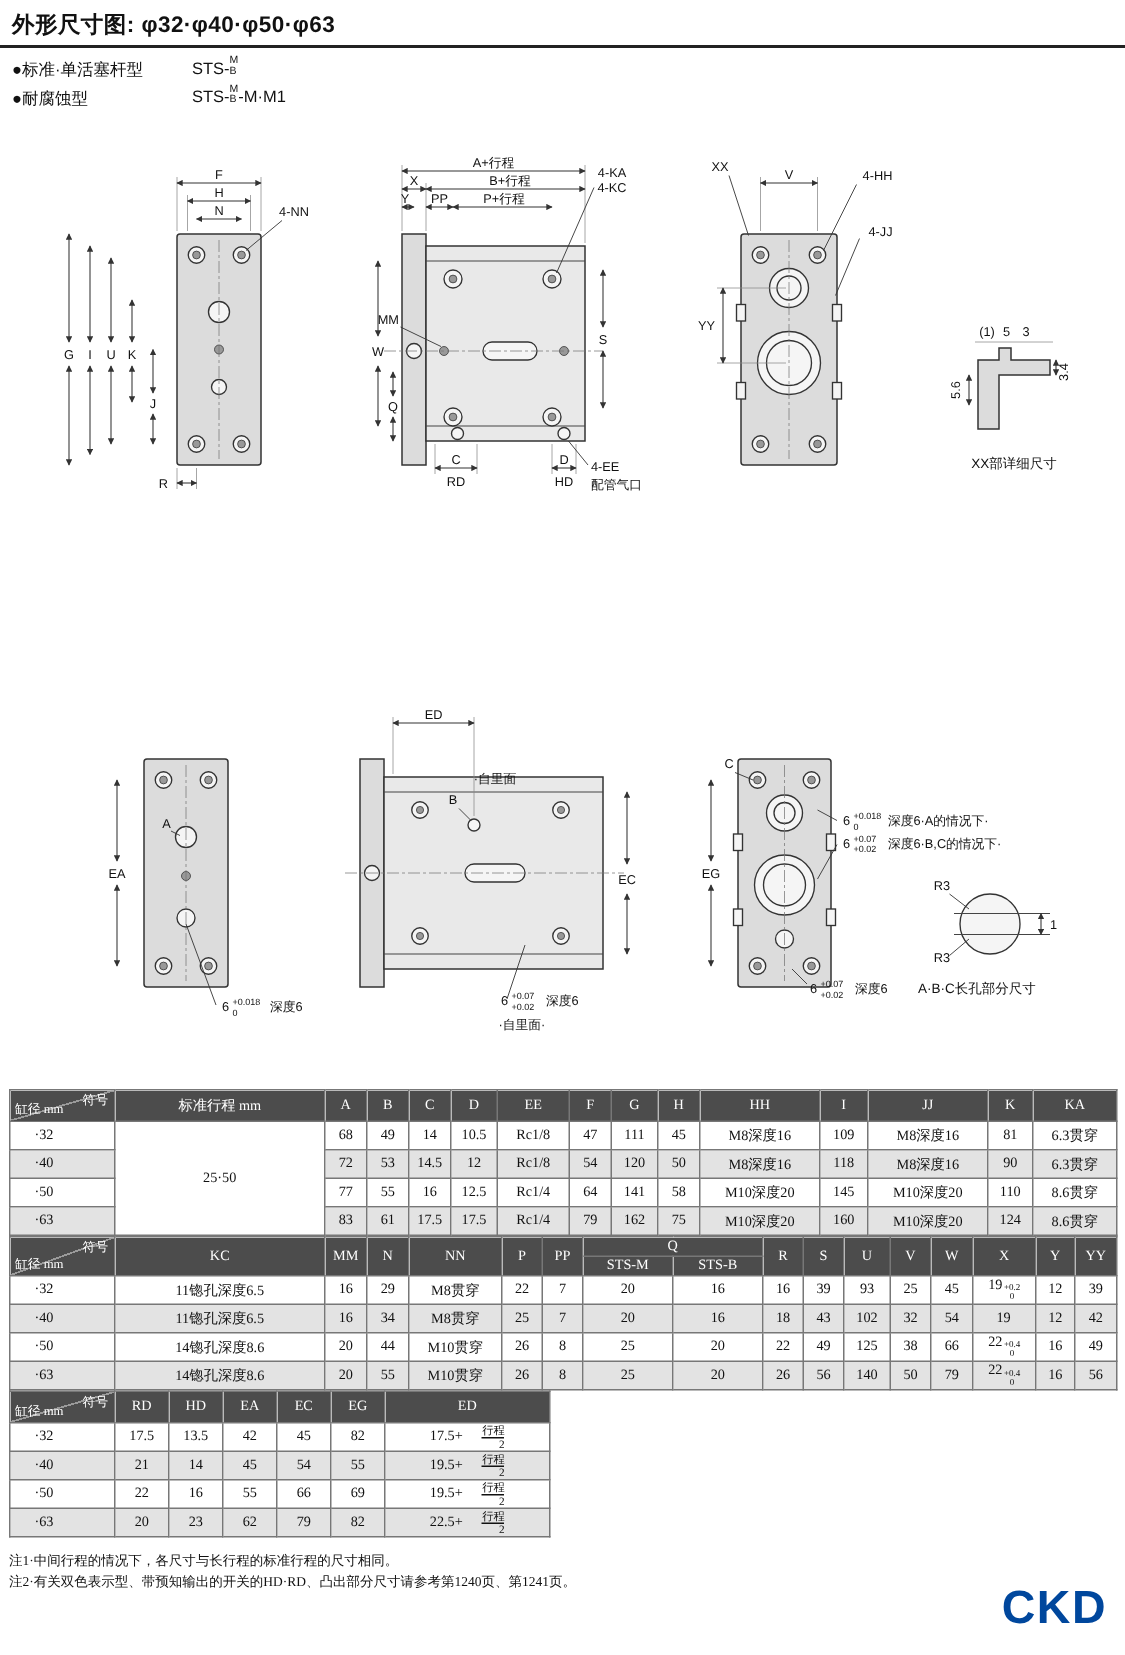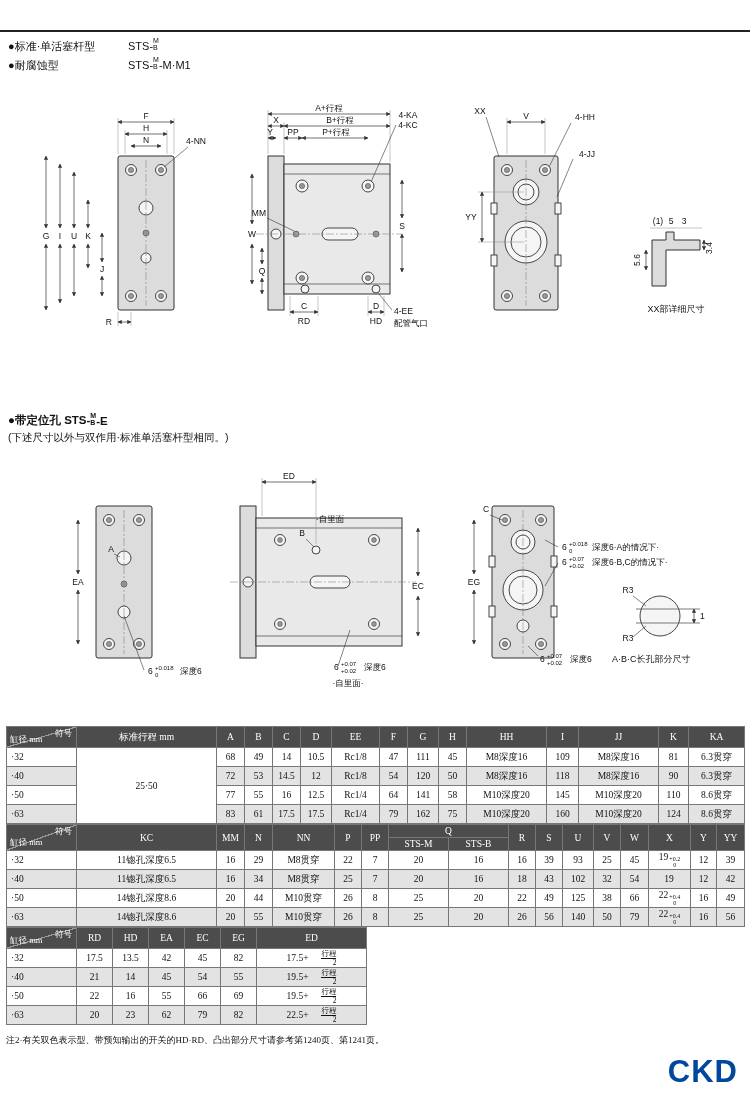--- a/index.html
+++ b/index.html
@@ -36,40 +36,41 @@
 .t{width:738px;font-size:9.5px;}
 .t3{width:360px;}
 .t th,.t td{border:1px solid #777;text-align:center;padding:0 2px;overflow:hidden;white-space:nowrap;}
 .t thead th{background:#4c4c4c;color:#fff;font-weight:normal;font-size:9.5px;}
 .t tbody td{height:19px;}
 .t1 thead th{height:21px;}
 .t2 thead th{height:13px;}
 .t3 thead th{height:21px;}
 .t tr.norm td{background:#fff;}
 .t tr.alt td{background:#e3e3e3;}
-.t td.bore{background:#c9c9c9;text-align:left;padding-left:4px;}
+.t td.bore{background:#c9c9c9;text-align:left;padding-left:16px;}
 .t td.stroke{background:#fff;}
 .corner{position:relative;}
 .corner::after{content:"";position:absolute;inset:0;background:linear-gradient(to bottom right,transparent calc(50% - .6px),#9a9a9a calc(50% - .6px),#9a9a9a calc(50% + .6px),transparent calc(50% + .6px));}
 .corner .ct{position:absolute;top:1px;right:4px;font-size:8.5px;z-index:1;}
 .corner .cb{position:absolute;bottom:1px;left:3px;font-size:8.5px;z-index:1;}
 .tol{display:inline-flex;flex-direction:column;font-size:6px;line-height:5.5px;vertical-align:-1px;margin-left:1px;}
 .tol i{font-style:normal;}
 .edwrap{display:inline-flex;align-items:center;justify-content:center;text-align:right;}
 .frac{display:inline-flex;flex-direction:column;font-size:7.5px;line-height:8px;margin-left:13px;}
 .frac i{font-style:normal;}
 .frac i.num{border-bottom:1px solid #111;}
 .notes{margin-top:8px;font-size:9px;line-height:14px;}
 .logo{position:absolute;top:1054px;right:12px;font-size:31px;font-weight:bold;letter-spacing:1px;color:#00479d;}
 </style>
 </head>
 <body>
 
 <div class="page">
 
+  <div class="page-title">外形尺寸图: φ32·φ40·φ50·φ63</div>
   <div class="title-rule"></div>
 
   <div class="bullets">
     <div class="bullet-row">
       <span class="bullet-label">●标准·单活塞杆型</span>
       <span class="code">
           <span>STS-</span>
           <span class="stack">
             <i>M</i>
             <i>B</i>
@@ -249,31 +250,20 @@
       <text x="671" y="124" text-anchor="middle">5</text>
       <text x="684" y="124" text-anchor="middle">3</text>
       <line class="dim" x1="704" y1="140" x2="704" y2="150"></line>
       <text transform="rotate(-90 712 148)" x="712" y="148" text-anchor="middle">3.4</text>
       <line class="dim" x1="646" y1="150" x2="646" y2="170"></line>
       <text transform="rotate(-90 640 160)" x="640" y="160" text-anchor="middle">5.6</text>
       <text class="cap" x="676" y="212" text-anchor="middle">XX部详细尺寸</text>
     </g>
   </svg>
 
-  <div class="sec2">
-    <div class="s2-title">
-      <span>●带定位孔 STS-</span>
-        <span class="stack">
-          <i>M</i>
-          <i>B</i>
-        </span>
-        <span>-E</span>
-    </div>
-    <div class="s2-note">(下述尺寸以外与双作用·标准单活塞杆型相同。)</div>
-  </div>
 
   <svg class="s2v" width="750" height="245" viewBox="0 0 750 245">
     <g>
       <rect class="plate" x="96" y="40" width="56" height="152" rx="2"></rect>
       <circle class="hole-o" cx="109" cy="54" r="5.5"></circle>
         <circle class="hole-i" cx="109" cy="54" r="2.6"></circle>
       <circle class="hole-o" cx="139" cy="54" r="5.5"></circle>
         <circle class="hole-i" cx="139" cy="54" r="2.6"></circle>
       <circle class="hole-o" cx="109" cy="178" r="5.5"></circle>
         <circle class="hole-i" cx="109" cy="178" r="2.6"></circle>
@@ -733,19 +723,20 @@
                 <span class="frac">
                   <i class="num">行程</i>
                   <i>2</i>
                 </span>
               </span></td>
           </tr>
         </tbody>
     </table>
 
     <div class="notes">
+      <div>注1·中间行程的情况下，各尺寸与长行程的标准行程的尺寸相同。</div>
       <div>注2·有关双色表示型、带预知输出的开关的HD·RD、凸出部分尺寸请参考第1240页、第1241页。</div>
     </div>
   </div>
 
   <div class="logo">CKD</div>
 
 </div>
 
 </body></html>

